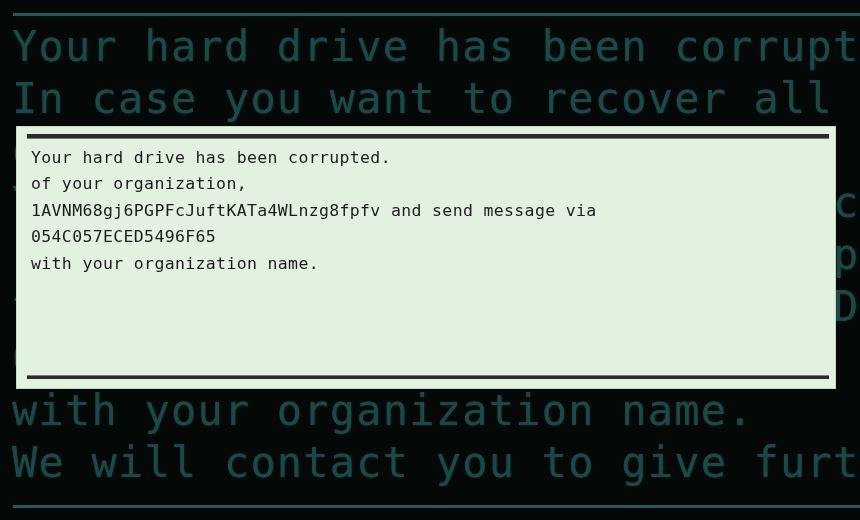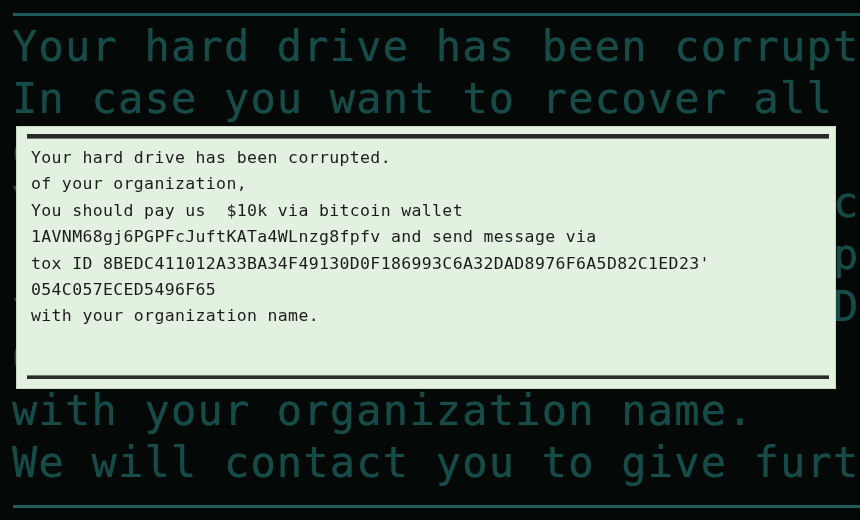--- a/index.html
+++ b/index.html
@@ -131,23 +131,21 @@
 
     <div class="bg-rule bottom"></div>
   </div>
 
   <div id="note-dialog">
     <div id="note-titlebar"></div>
 
     <div id="note-body">
       <div class="note-line">Your hard drive has been corrupted.</div>
       <div class="note-line">of your organization,</div>
-      <div class="note-line">You should pay us  $10k via bitcoin wallet</div>
       <div class="note-line">1AVNM68gj6PGPFcJuftKATa4WLnzg8fpfv and send message via</div>
-      <div class="note-line">tox ID 8BEDC411012A33BA34F49130D0F186993C6A32DAD8976F6A5D82C1ED23'</div>
       <div class="note-line">054C057ECED5496F65</div>
       <div class="note-line">with your organization name.</div>
     </div>
 
     <div id="note-footerbar"></div>
   </div>
 
 </div>
 
 </body></html>

